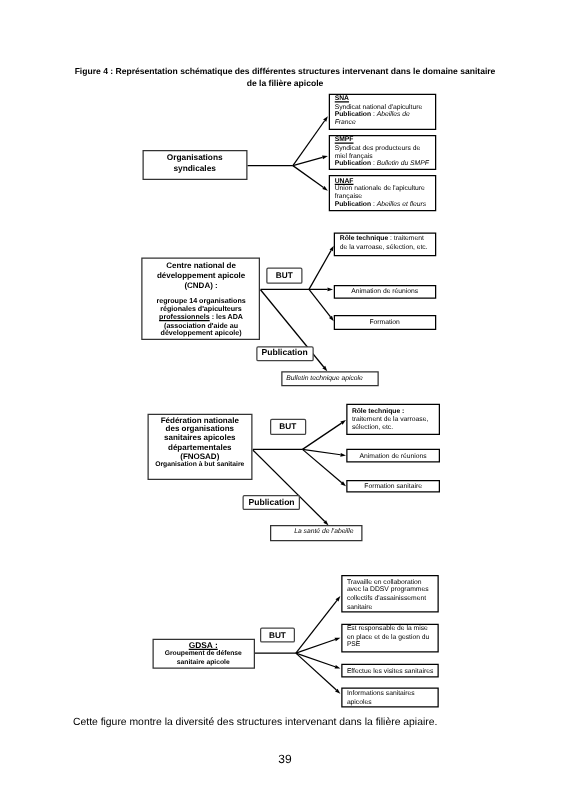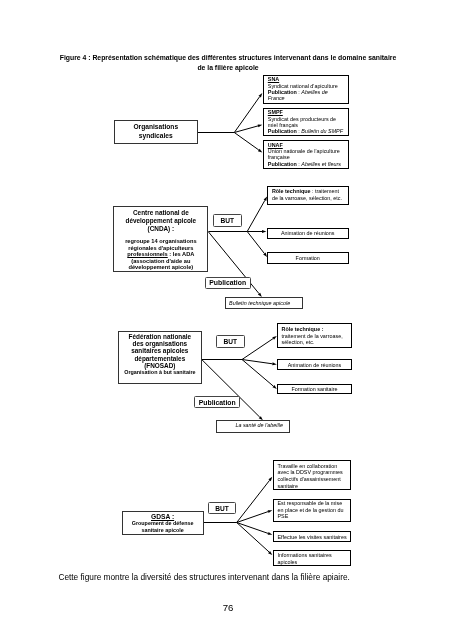--- a/index.html
+++ b/index.html
@@ -199,14 +199,14 @@
   </div>
   <div class="box b-gd-but bbtn" data-name="gdsa-but-box">
       <span class="bold" data-name="gdsa-but-label">BUT</span>
     </div>
   <div class="box b-gd-o1" data-name="gdsa-outcome-1-box"><span data-name="gdsa-outcome-1-text">Travaille en collaboration avec la DDSV programmes collectifs d'assainissement sanitaire</span></div>
   <div class="box b-gd-o2" data-name="gdsa-outcome-2-box"><span data-name="gdsa-outcome-2-text">Est responsable de la mise en place et de la gestion du PSE</span></div>
   <div class="box b-gd-o3" data-name="gdsa-outcome-3-box"><span data-name="gdsa-outcome-3-text">Effectue les visites sanitaires</span></div>
   <div class="box b-gd-o4" data-name="gdsa-outcome-4-box"><span data-name="gdsa-outcome-4-text">Informations sanitaires apicoles</span></div>
 
   <div class="fig-caption" data-name="figure-caption">Cette figure montre la diversité des structures intervenant dans la filière apiaire.</div>
-  <div class="page-num" data-name="page-number">76</div>
+  <div class="page-num" data-name="page-number">39</div>
 </div>
 
 </body></html>

